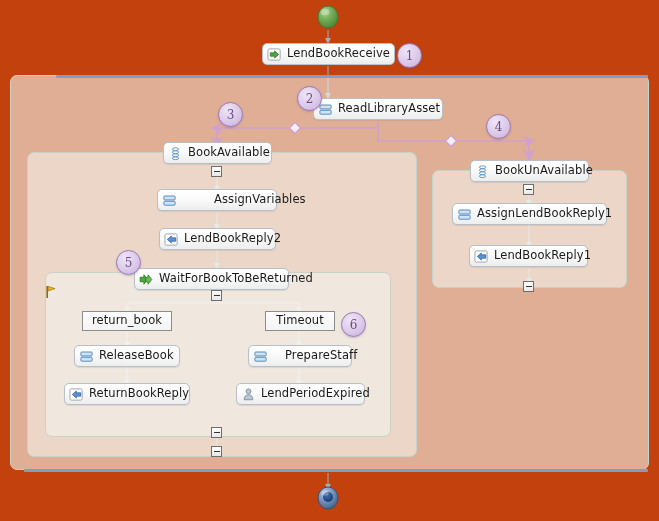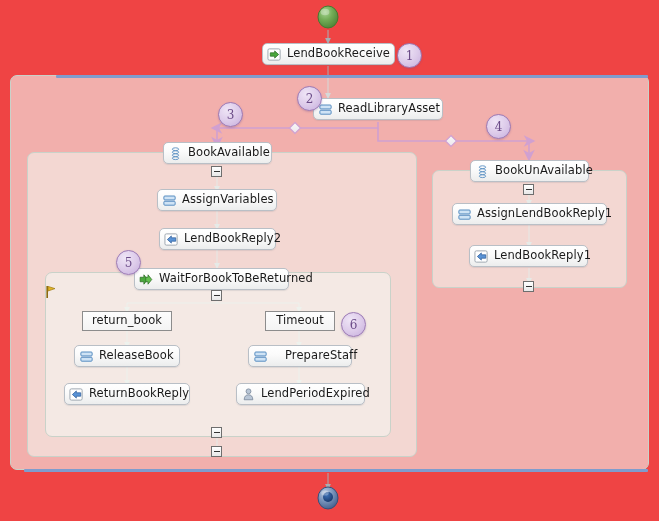--- a/index.html
+++ b/index.html
@@ -4,21 +4,21 @@
 <style>
   html, body {
     margin: 0;
     padding: 0;
     background: #ffffff;
   }
   #canvas {
     position: relative;
     width: 659px;
     height: 521px;
-    background: #ef4444;
+    background: #c2410c;
     font-family: "DejaVu Sans", sans-serif;
     overflow: hidden;
   }
   #bgsvg {
     position: absolute;
     left: 0; top: 0;
     width: 659px; height: 521px;
     pointer-events: none;
   }
 
@@ -246,21 +246,21 @@
       <g fill="none" stroke="#5f93c4" stroke-width="1">
         <ellipse cx="8" cy="3.4" rx="3.4" ry="1.5"></ellipse>
         <ellipse cx="8" cy="6.6" rx="3.4" ry="1.5"></ellipse>
         <ellipse cx="8" cy="9.8" rx="3.4" ry="1.5"></ellipse>
         <ellipse cx="8" cy="13" rx="3.4" ry="1.5"></ellipse>
       </g>
     </svg>
     <span class="lbl">BookAvailable</span>
   </div>
 
-  <div class="node" style="left:157px; top:189px; width:120px;">
+  <div class="node" style="left:157px; top:189px; width:120px;gap:32px;">
     <svg class="ico" viewBox="0 0 16 16" xmlns="http://www.w3.org/2000/svg">
       <rect x="2" y="3.2" width="12" height="4.2" rx="1" fill="#cfe3f5" stroke="#4e86bd" stroke-width="1"></rect>
       <rect x="2" y="8.8" width="12" height="4.2" rx="1" fill="#cfe3f5" stroke="#4e86bd" stroke-width="1"></rect>
     </svg>
     <span class="lbl">AssignVariables</span>
   </div>
 
   <div class="node" style="left:159px; top:228px; width:117px;">
     <svg class="ico" viewBox="0 0 16 16" xmlns="http://www.w3.org/2000/svg">
       <rect x="1" y="2" width="13" height="12" rx="1.5" fill="#ffffff" stroke="#9aa3ad" stroke-width="1"></rect>

